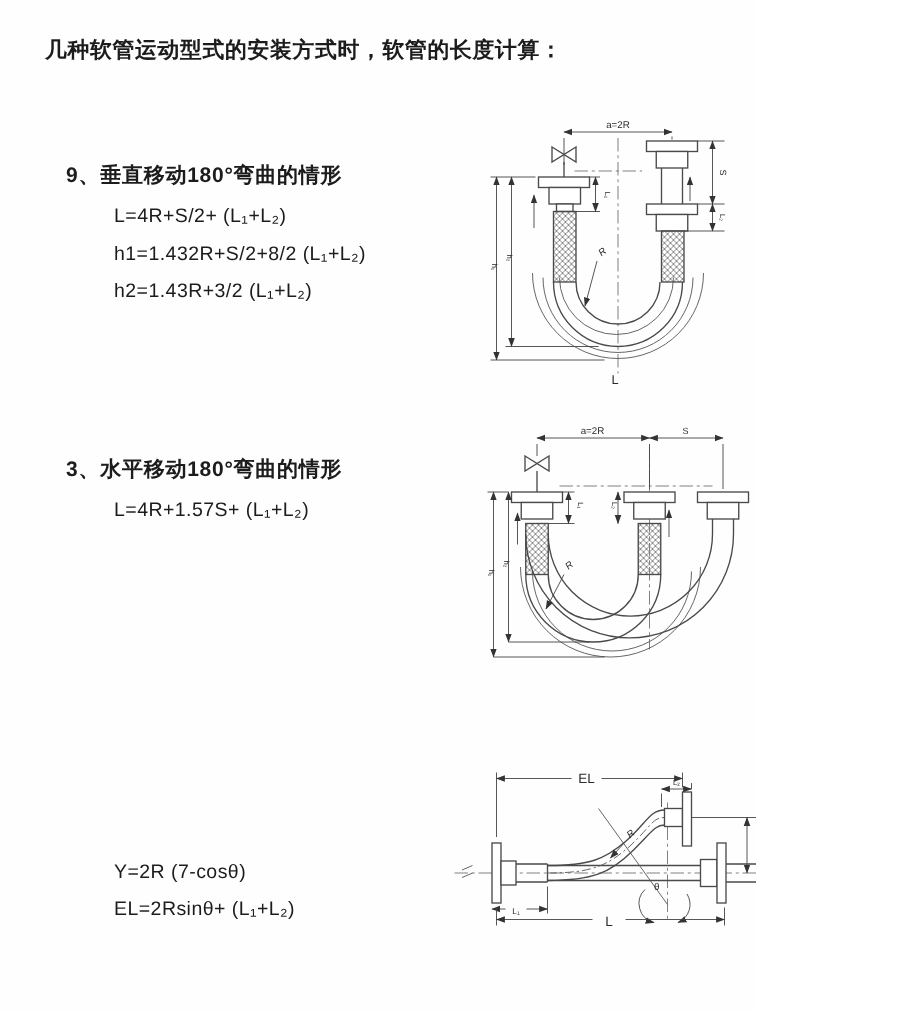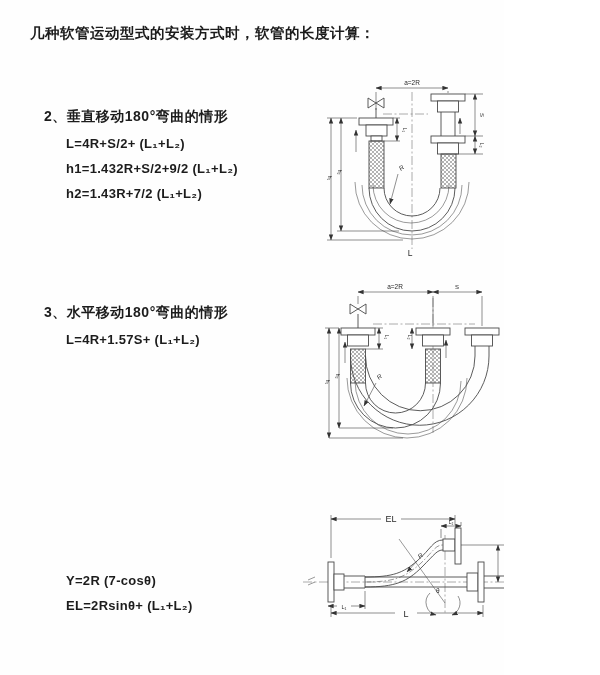--- a/index.html
+++ b/index.html
@@ -1,20 +1,20 @@
 <!DOCTYPE html>
 <html><head>
 <meta charset="utf-8">
 <style>
   html,body{margin:0;padding:0;background:#ffffff;}
   .page{position:relative;width:504px;height:675px;background:#fefefe;overflow:hidden;
         font-family:"Liberation Sans", sans-serif;color:#1c1c1c;}
   .title{position:absolute;left:30px;top:24px;font-size:14.5px;font-weight:600;letter-spacing:0.5px;}
   .sec-heading{position:absolute;left:44px;font-size:14px;font-weight:600;letter-spacing:0.5px;}
-  .formula{position:absolute;left:66px;font-size:13px;font-weight:700;letter-spacing:0.3px;white-space:pre;}
+  .formula{position:absolute;left:76px;font-size:13px;font-weight:400;letter-spacing:0.3px;white-space:pre;}
   .diagram{position:absolute;}
   svg text{font-family:"Liberation Sans", sans-serif;fill:#2a2a2a;}
   .ln{stroke:#4a4a4a;stroke-width:0.9;fill:none;}
   .thin{stroke:#555;stroke-width:0.6;fill:none;}
   .dim{stroke:#444;stroke-width:0.6;fill:none;}
   .cl{stroke:#666;stroke-width:0.55;fill:none;stroke-dasharray:9 2.5 2 2.5;}
   .fit{stroke:#4a4a4a;stroke-width:0.9;fill:#fff;}
   .braid{stroke:#4a4a4a;stroke-width:0.9;fill:url(#braidpat);}
 </style>
 </head>
@@ -28,24 +28,24 @@
         <path d="M0,0.3L6,2.5L0,4.7Z" fill="#333"></path>
       </marker>
       <pattern id="braidpat" width="4" height="4" patternUnits="userSpaceOnUse">
         <path d="M0,0L4,4M4,0L0,4" stroke="#808080" stroke-width="0.6"></path>
       </pattern>
     </defs>
   </svg>
 
   <div class="title">几种软管运动型式的安装方式时，软管的长度计算：</div>
 
-  <div class="sec-heading" style="top:108px">2、垂直移动180°弯曲的情形</div>
+  <div class="sec-heading" style="top:108px">9、垂直移动180°弯曲的情形</div>
   <div class="formula" style="top:136px">L=4R+S/2+ (L₁+L₂)</div>
-  <div class="formula" style="top:161px">h1=1.432R+S/2+9/2 (L₁+L₂)</div>
-  <div class="formula" style="top:186px">h2=1.43R+7/2 (L₁+L₂)</div>
+  <div class="formula" style="top:161px">h1=1.432R+S/2+8/2 (L₁+L₂)</div>
+  <div class="formula" style="top:186px">h2=1.43R+3/2 (L₁+L₂)</div>
 
   <div class="sec-heading" style="top:304px">3、水平移动180°弯曲的情形</div>
   <div class="formula" style="top:332px">L=4R+1.57S+ (L₁+L₂)</div>
 
   <div class="formula" style="top:573px">Y=2R (7-cosθ)</div>
   <div class="formula" style="top:598px">EL=2Rsinθ+ (L₁+L₂)</div>
 
   <svg class="diagram" style="left:315px;top:70px" width="280" height="192" viewBox="0 0 280 192">
     <g>
       <path class="cl" d="M97,22V179"></path>

